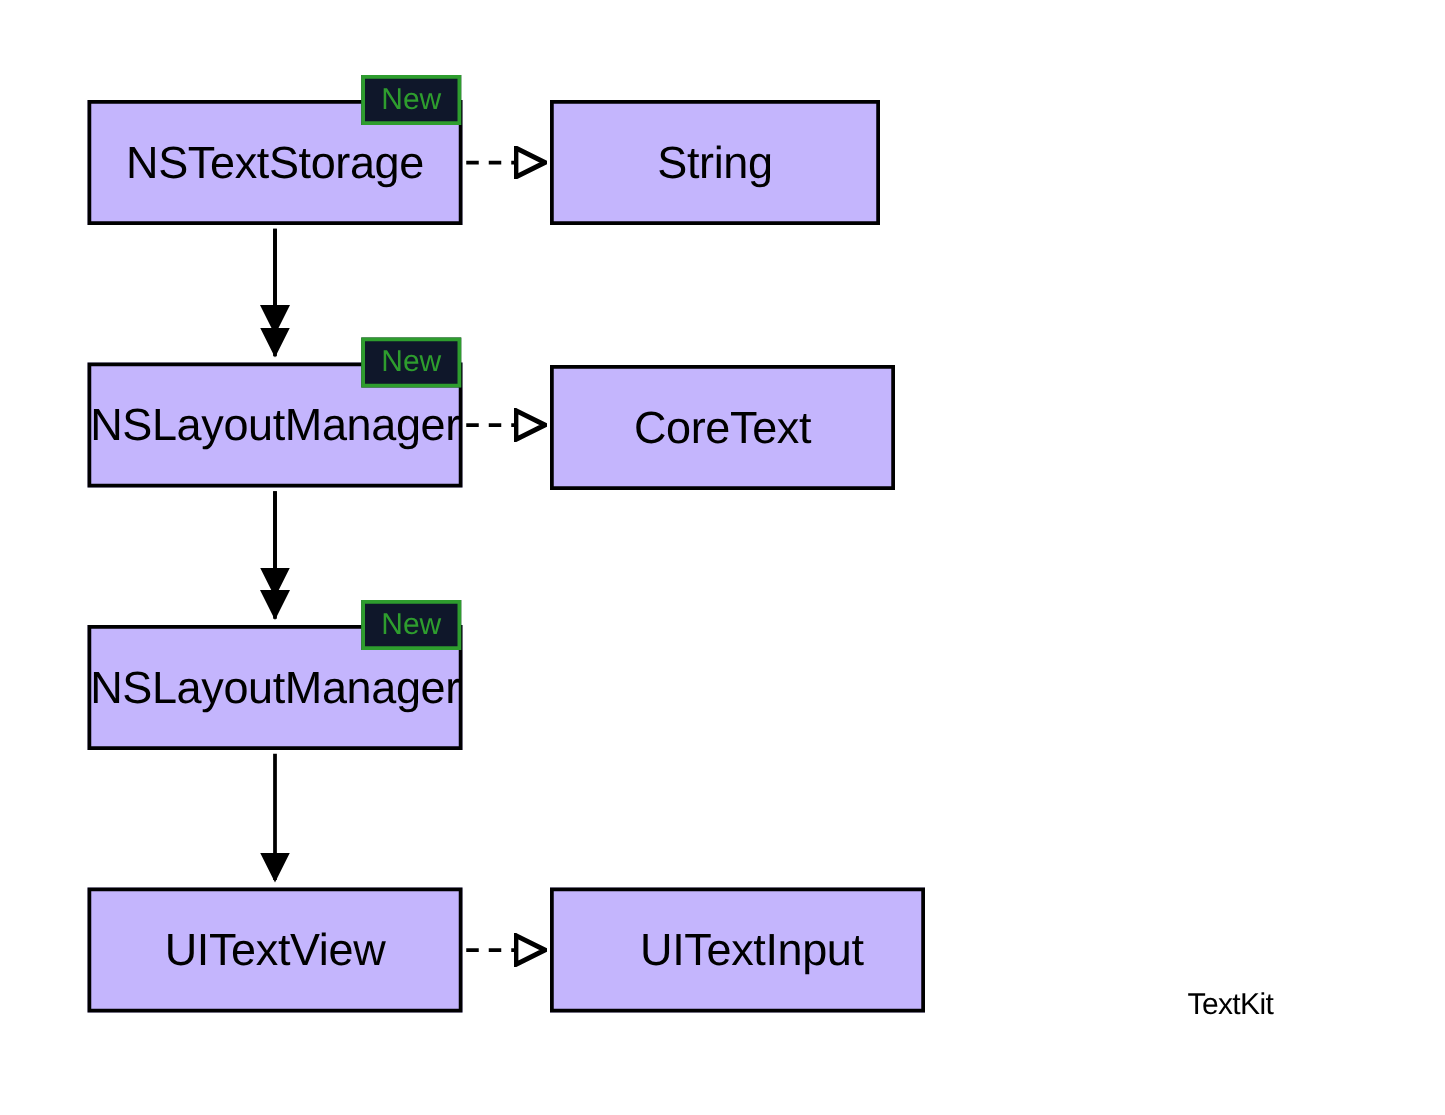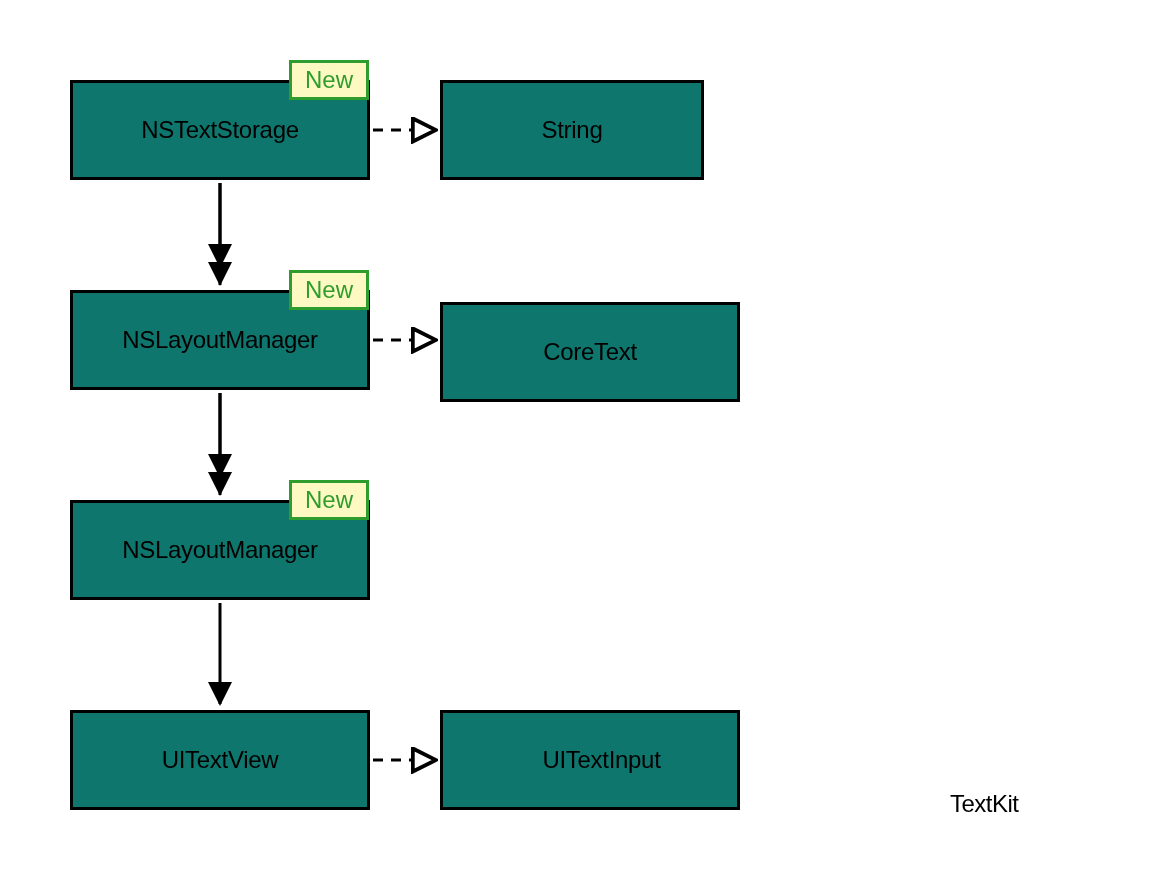--- a/index.html
+++ b/index.html
@@ -15,31 +15,31 @@
       position: relative;
     }
     .diagram {
       position: relative;
       width: 100%;
       height: 100%;
     }
     .box {
       position: absolute;
       border: 3px solid #000;
-      background: #0f766e;
+      background: #c4b5fd;
       display: flex;
       align-items: center;
       justify-content: center;
-      font-size: 24px;
+      font-size: 36px;
       letter-spacing: -0.3px;
     }
     .badge {
       position: absolute;
       border: 3px solid #2e9d2e;
-      background: #fef9c3;
+      background: #0f172a;
       color: #2e9d2e;
       font-size: 24px;
       padding: 2px 10px;
       display: flex;
       align-items: center;
       justify-content: center;
       font-weight: 400;
     }
     .title {
       position: absolute;
@@ -71,21 +71,21 @@
     <span>String</span>
   </div>
 
   <div class="box" style="left:70px; top:290px; width:300px; height:100px;">
     <span>NSLayoutManager</span>
   </div>
   <div class="badge" style="left:289px; top:270px; width:80px; height:40px;">
     <span>New</span>
   </div>
 
-  <div class="box" style="left:440px; top:302px; width:300px; height:100px;">
+  <div class="box" style="left:440px; top:292px; width:276px; height:100px;">
     <span>CoreText</span>
   </div>
 
   <div class="box" style="left:70px; top:500px; width:300px; height:100px;">
     <span>NSLayoutManager</span>
   </div>
   <div class="badge" style="left:289px; top:480px; width:80px; height:40px;">
     <span>New</span>
   </div>
 

